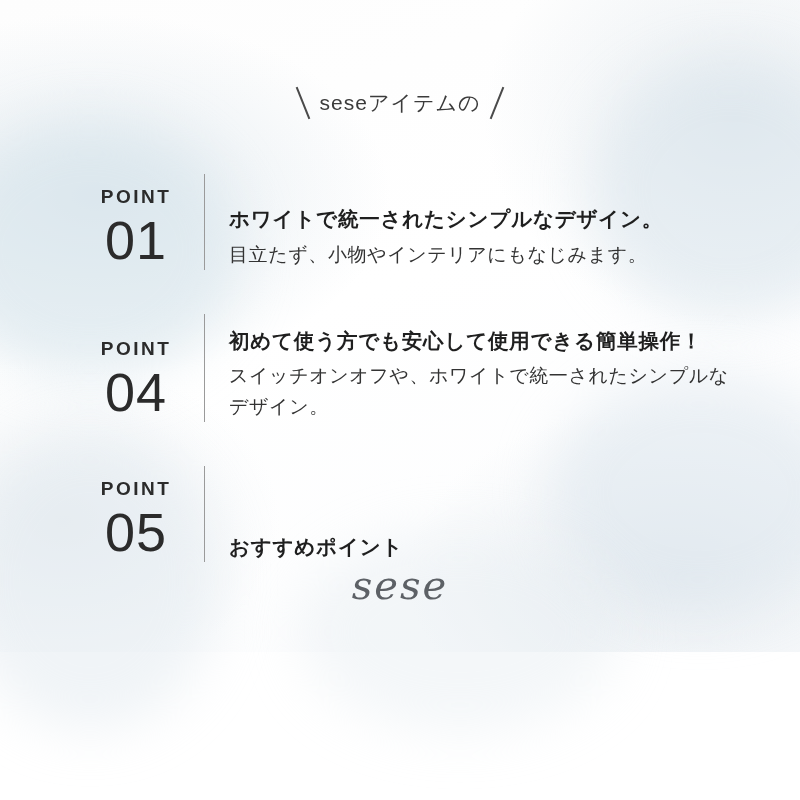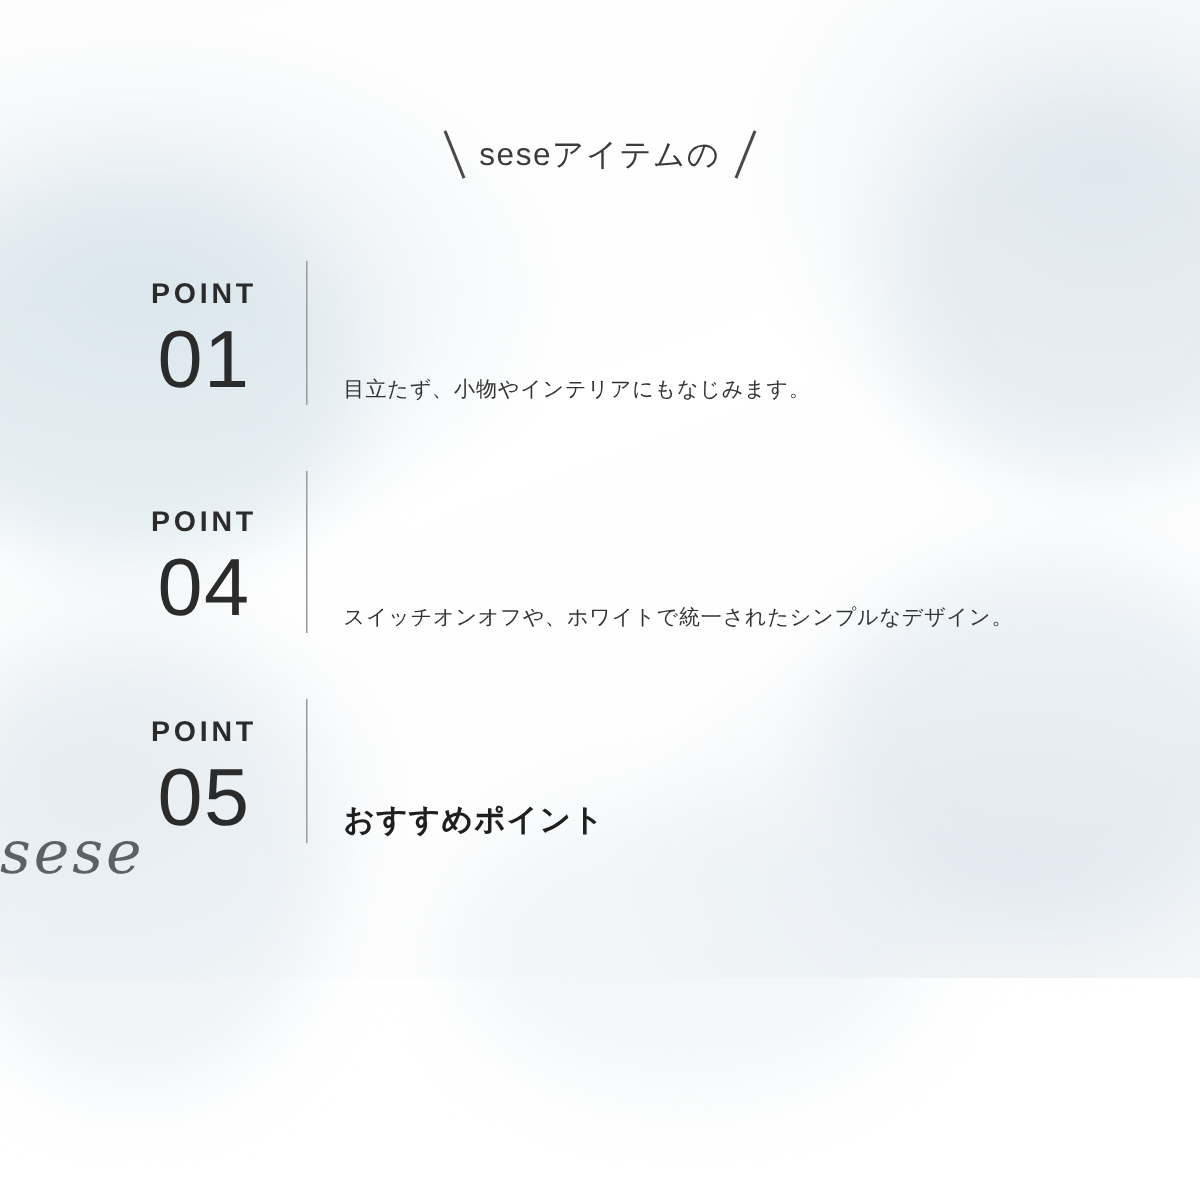--- a/index.html
+++ b/index.html
@@ -134,37 +134,38 @@
   }
   .point-head {
     font-size: 20.5px;
     font-weight: 700;
     letter-spacing: 0.8px;
     color: #1f1f1f;
     line-height: 1.45;
   }
   .point-desc {
     margin-top: 6px;
-    font-size: 14px;
+    font-size: 19px;
     letter-spacing: 0.6px;
     color: #333333;
     line-height: 1.6;
   }
 
   
   .point-01 .divider { min-height: 96px; }
   .point-02 .divider { min-height: 108px; }
   .point-03 .divider { min-height: 96px; }
 
   
   .footer {
     position: absolute;
     left: 0;
     right: 0;
-    bottom: 60px;
+    bottom: 44px;
+    text-align: center;
     z-index: 3;
   }
   .logo {
     display: inline-block;
     font-family: "DejaVu Serif", "Liberation Serif", serif;
     font-style: italic;
     font-size: 40px;
     letter-spacing: 2px;
     color: #5d6166;
     font-weight: 400;
@@ -193,31 +194,33 @@
 
     <div class="points">
 
       <div class="point point-01">
         <div class="point-num">
           <div class="point-kicker">POINT</div>
           <div class="point-index">01</div>
         </div>
         <div class="divider"></div>
         <div class="point-body">
+          <div class="point-head">ホワイトで統一されたシンプルなデザイン。</div>
           <div class="point-desc">目立たず、小物やインテリアにもなじみます。</div>
         </div>
       </div>
 
       <div class="point point-02">
         <div class="point-num">
           <div class="point-kicker">POINT</div>
           <div class="point-index">04</div>
         </div>
         <div class="divider"></div>
         <div class="point-body">
+          <div class="point-head">初めて使う方でも安心して使用できる簡単操作！</div>
           <div class="point-desc">スイッチオンオフや、ホワイトで統一されたシンプルなデザイン。</div>
         </div>
       </div>
 
       <div class="point point-03">
         <div class="point-num">
           <div class="point-kicker">POINT</div>
           <div class="point-index">05</div>
         </div>
         <div class="divider"></div>

